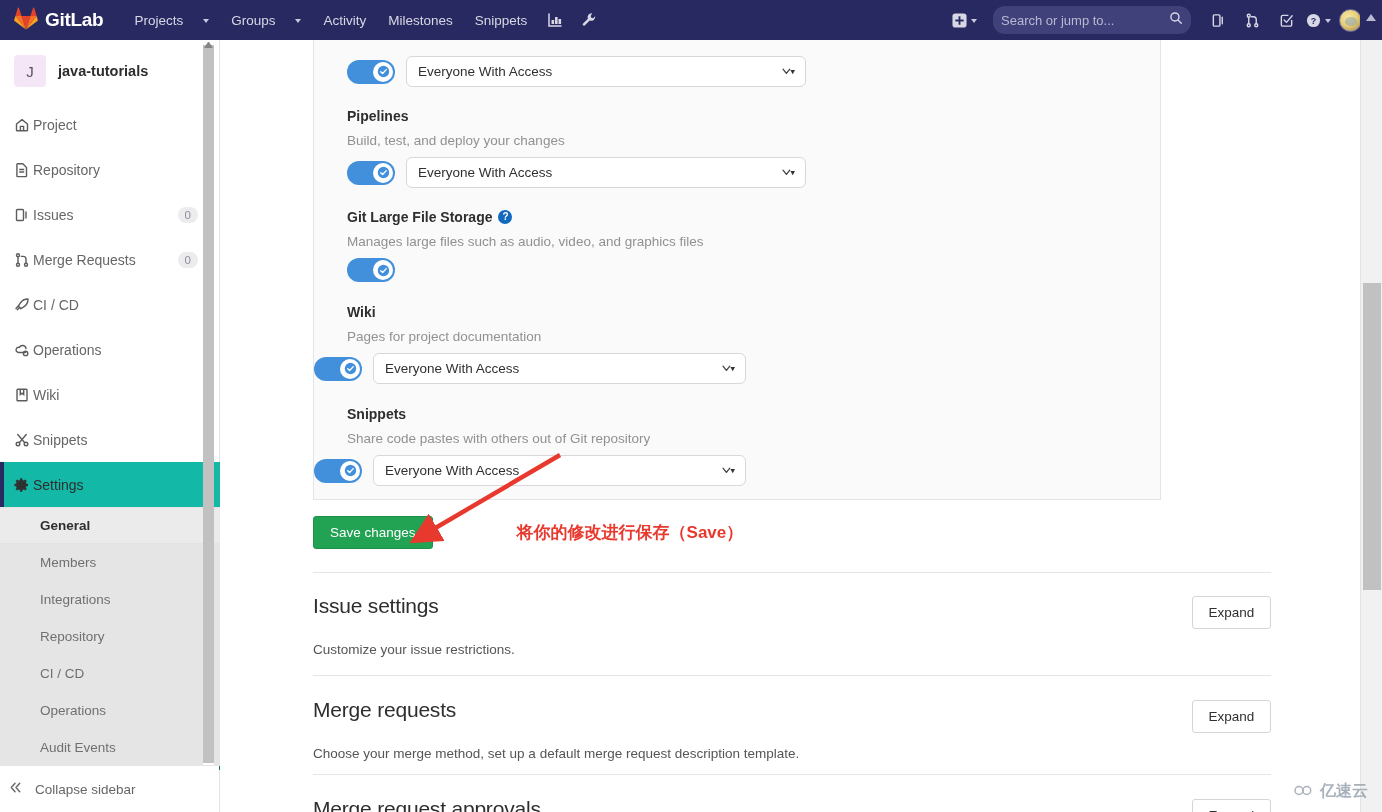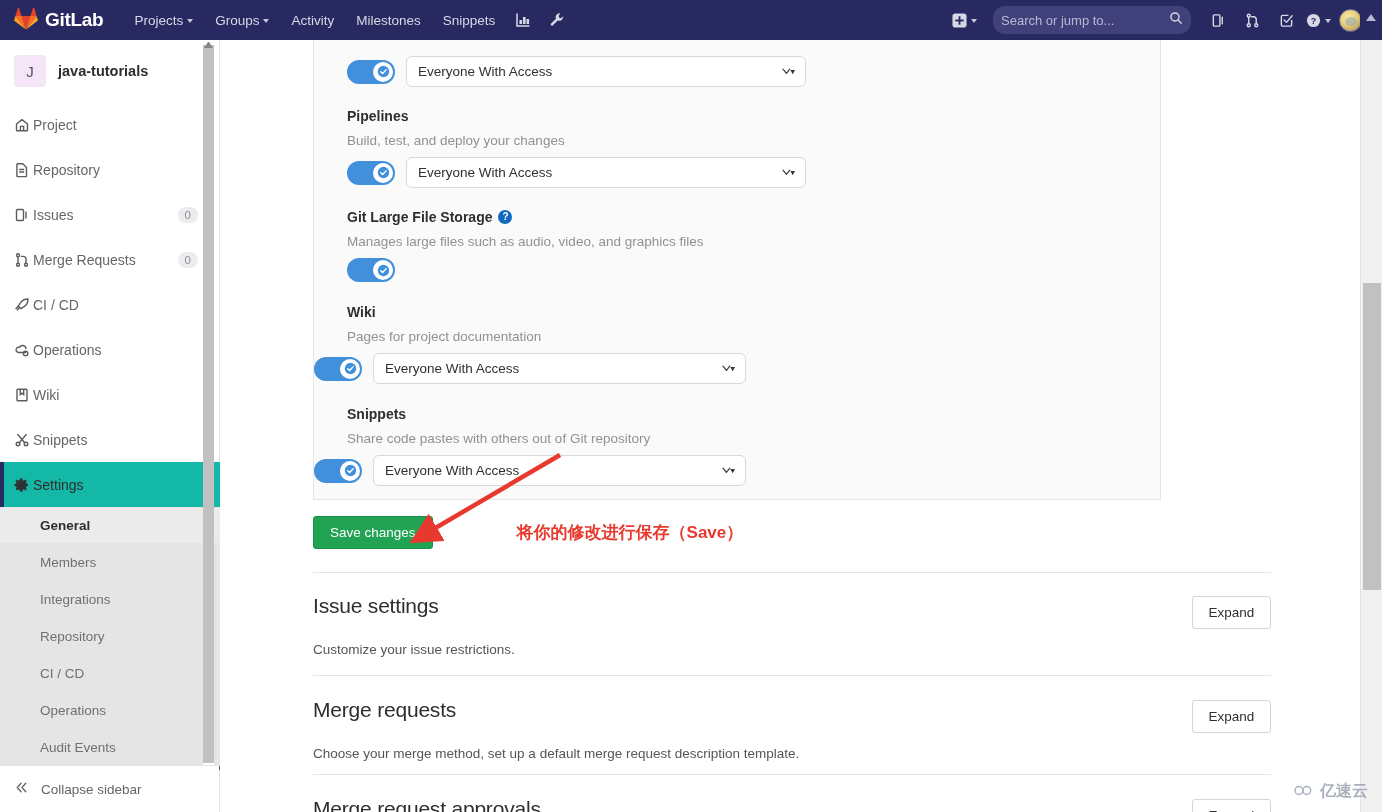--- a/index.html
+++ b/index.html
@@ -22,21 +22,21 @@
   #nav-logo {
     display: flex; align-items: center; gap: 7px;
     margin-left: 14px; margin-right: 20px;
   }
   #nav-logo .wordmark {
     color: #fff; font-size: 19px; font-weight: 600; letter-spacing: -0.3px;
   }
   .nav-item {
     color: #d7d7e5; font-size: 13.5px;
     padding: 8px 11px; height: 40px;
-    display: flex; align-items: center; gap: 4px;
+    display: flex; align-items: center; gap: 20px;
     cursor: pointer; white-space: nowrap;
   }
   .caret {
     width: 0; height: 0;
     border-left: 3.5px solid transparent;
     border-right: 3.5px solid transparent;
     border-top: 4px solid #c7c7dd;
     display: inline-block; margin-top: 2px;
   }
   .nav-icon-btn {
@@ -132,21 +132,21 @@
     cursor: pointer;
   }
   .sub-item.current {
     background: #ebebeb; color: #2e2e2e; font-weight: 700;
     border-top: 1px solid #e4e4e4; border-bottom: 1px solid #e4e4e4;
   }
   #collapse-row {
     position: absolute; bottom: 0; left: 0;
     width: 219px; height: 47px;
     display: flex; align-items: center; gap: 12px;
-    padding-left: 14px;
+    padding-left: 8px;
     border-top: 1px solid #e6e6e6;
     background: #fff;
     color: #666; font-size: 13.5px; cursor: pointer;
   }
   
   #sb-track {
     position: absolute; top: 0; right: 5px;
     width: 11px; height: 730px; background: #fff;
   }
   #sb-thumb {

